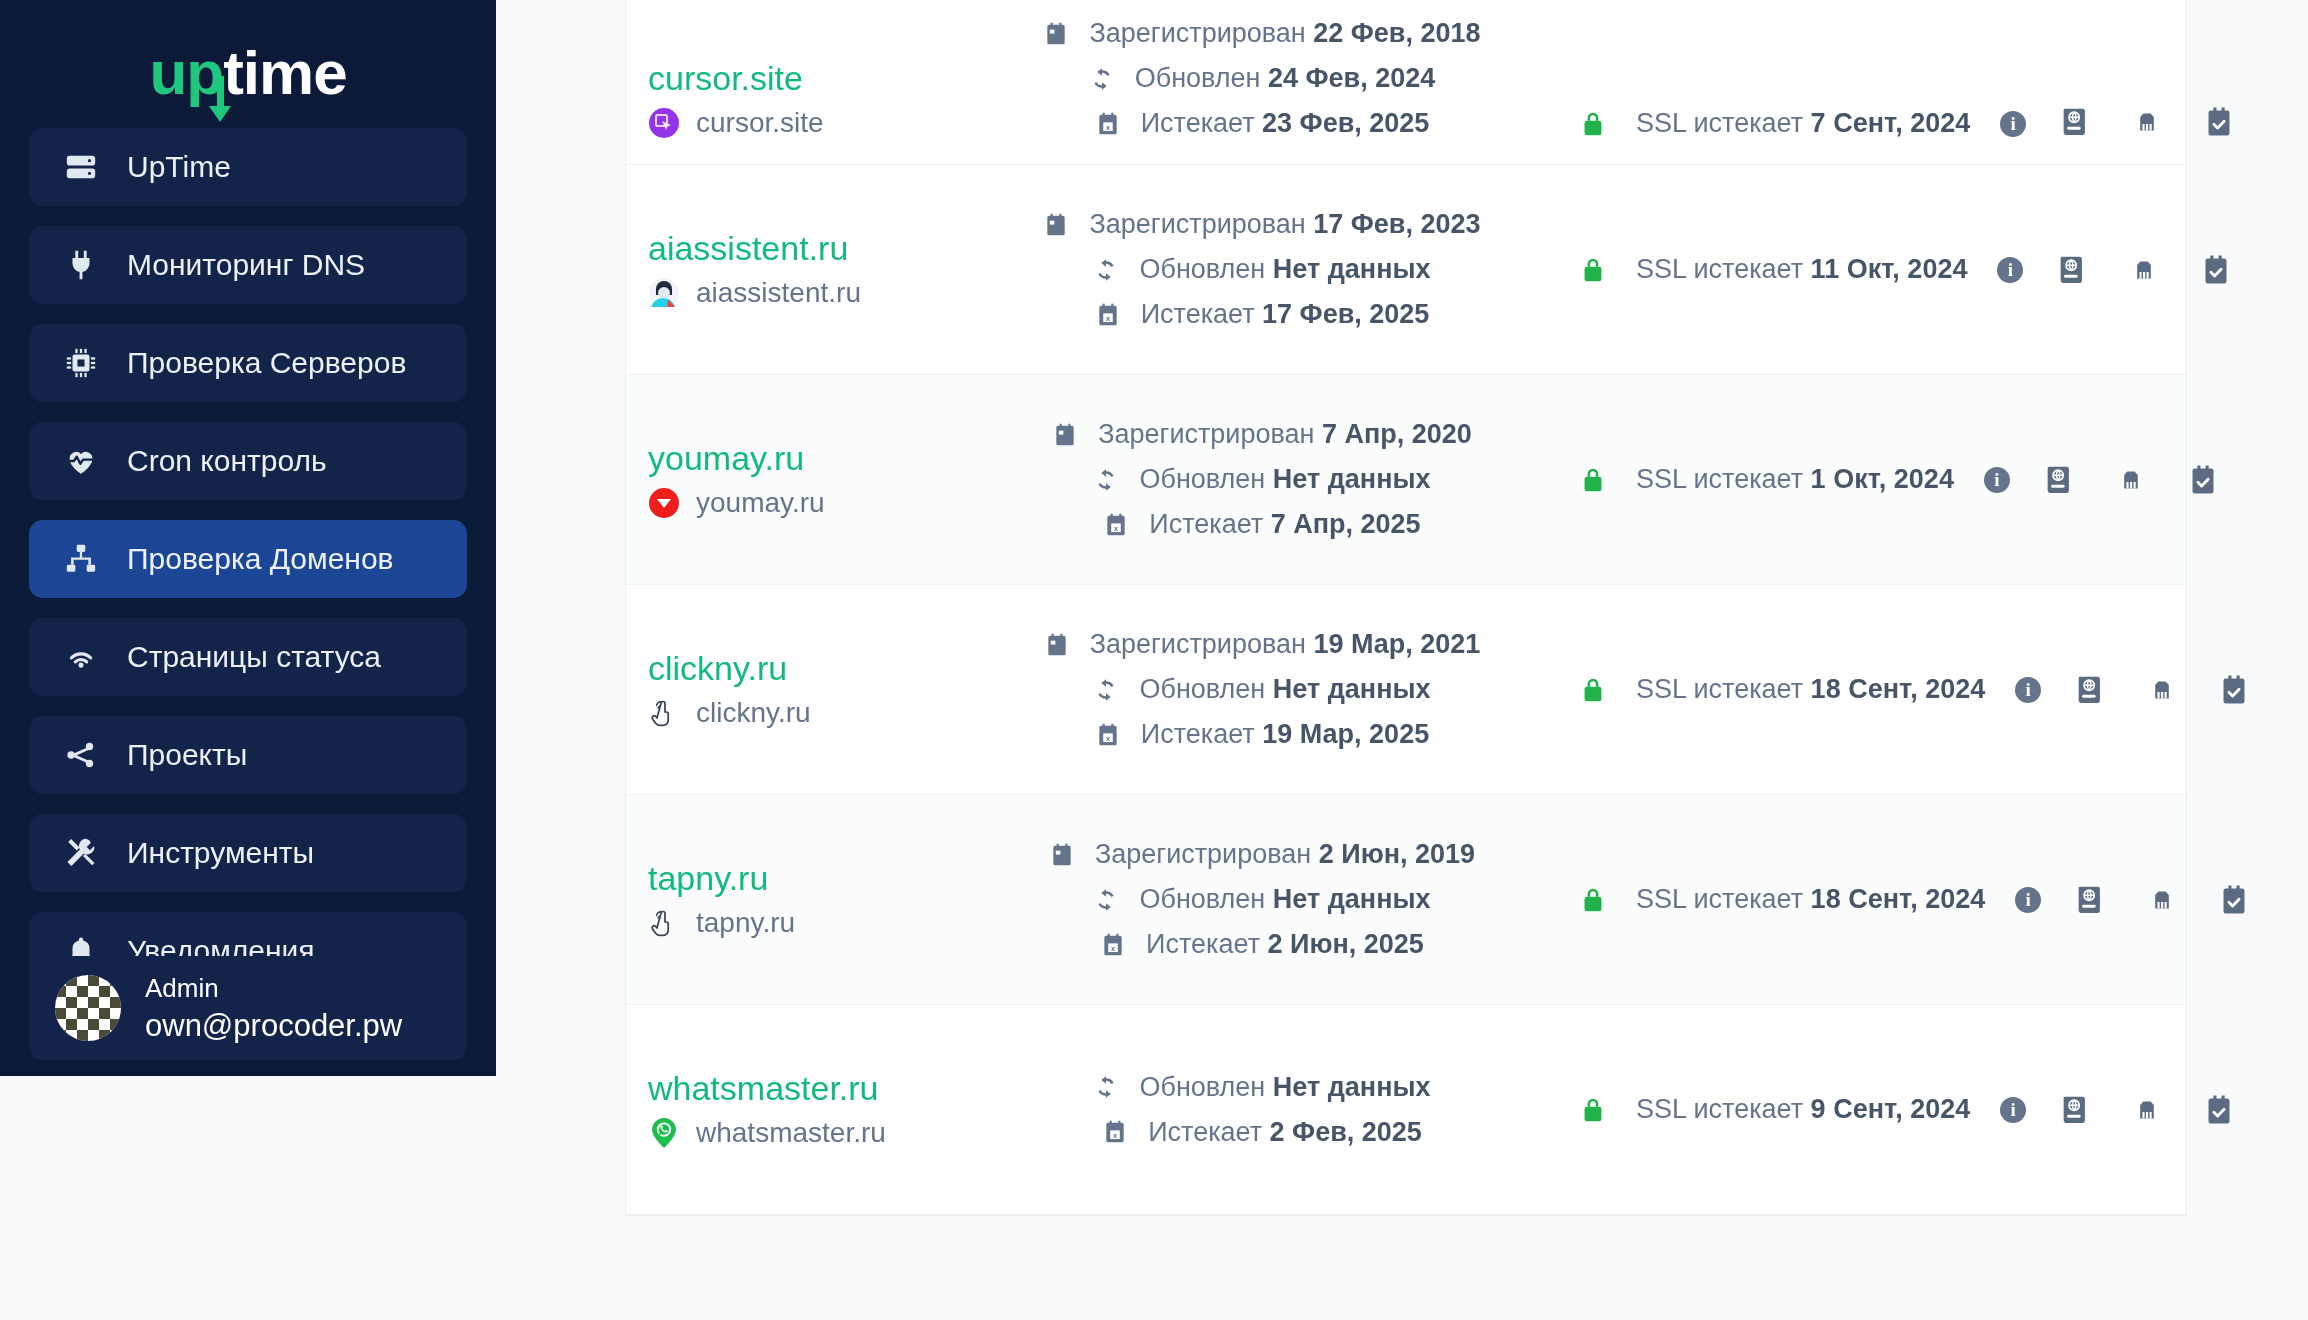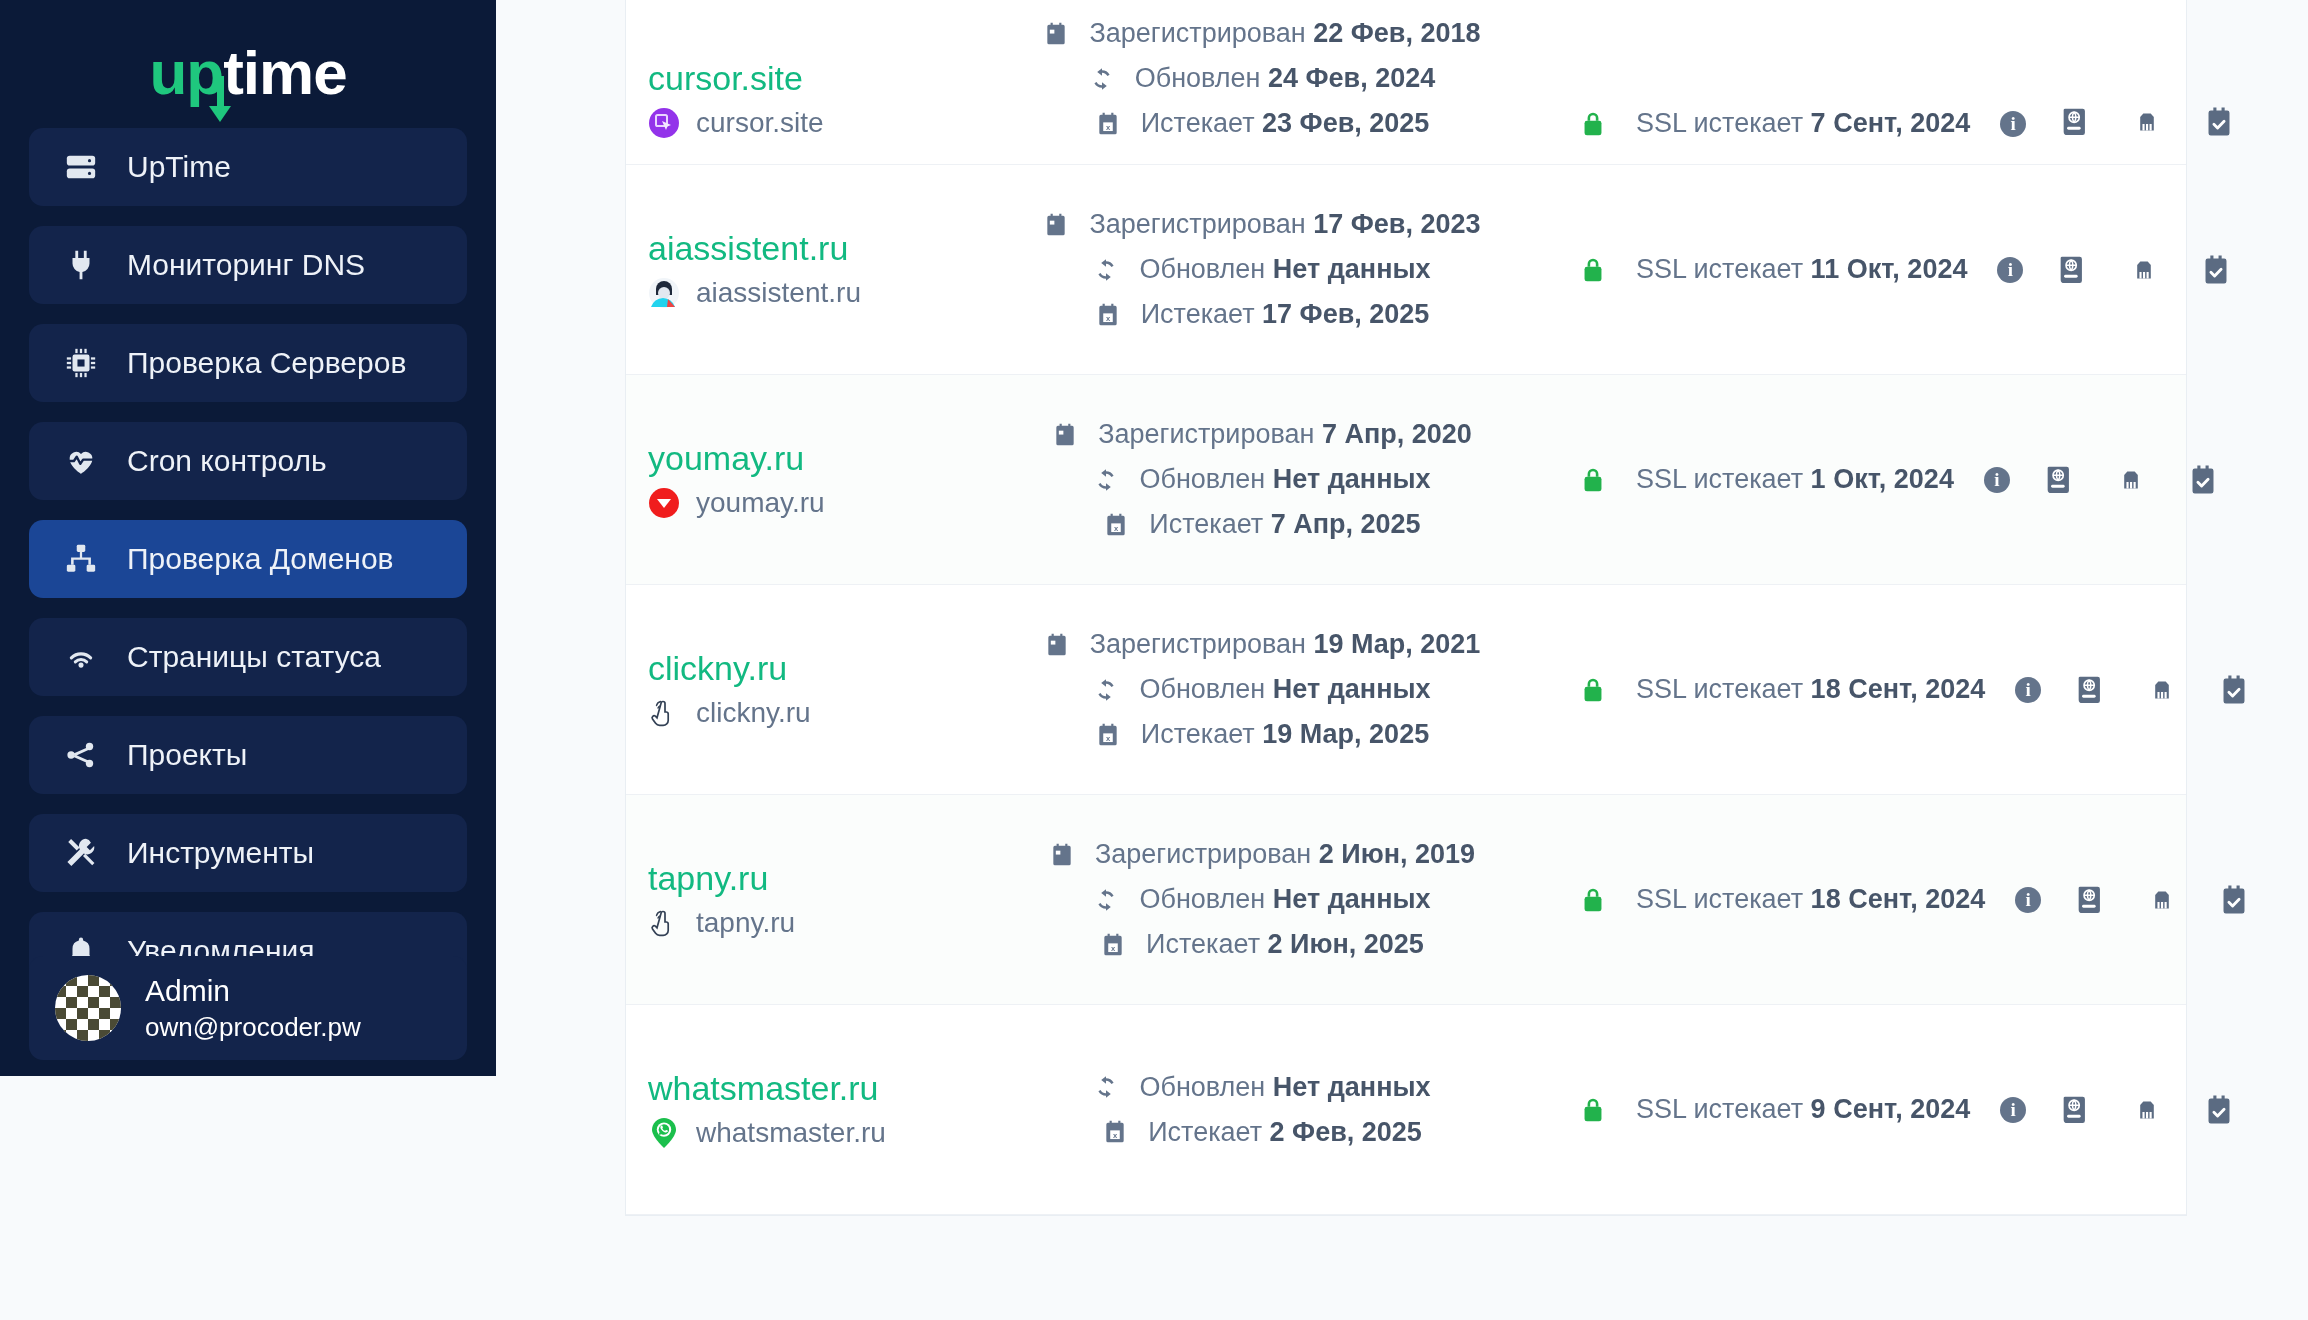--- a/index.html
+++ b/index.html
@@ -78,22 +78,22 @@
   .avatar-grid {
     width:100%; height:100%;
     background-color:#ffffff;
     background-image:
       linear-gradient(45deg,#4a4a35 25%,transparent 25%,transparent 75%,#4a4a35 75%),
       linear-gradient(45deg,#4a4a35 25%,transparent 25%,transparent 75%,#4a4a35 75%);
     background-size:22px 22px;
     background-position:0 0, 11px 11px;
   }
   .user-meta { display:flex; flex-direction:column; gap:4px; }
-  .user-name { font-size:30px; color:#ffffff; }
-  .user-email { font-size:26px; color:#ffffff; }
+  .user-name { font-size:26px; color:#ffffff; }
+  .user-email { font-size:31px; color:#ffffff; }
 
   
   .main {
     flex:1; height:1320px; background:#f8fafc;
     padding-left:130px; padding-right:122px;
     overflow:hidden;
   }
   .card {
     background:#ffffff;
     width:100%;

